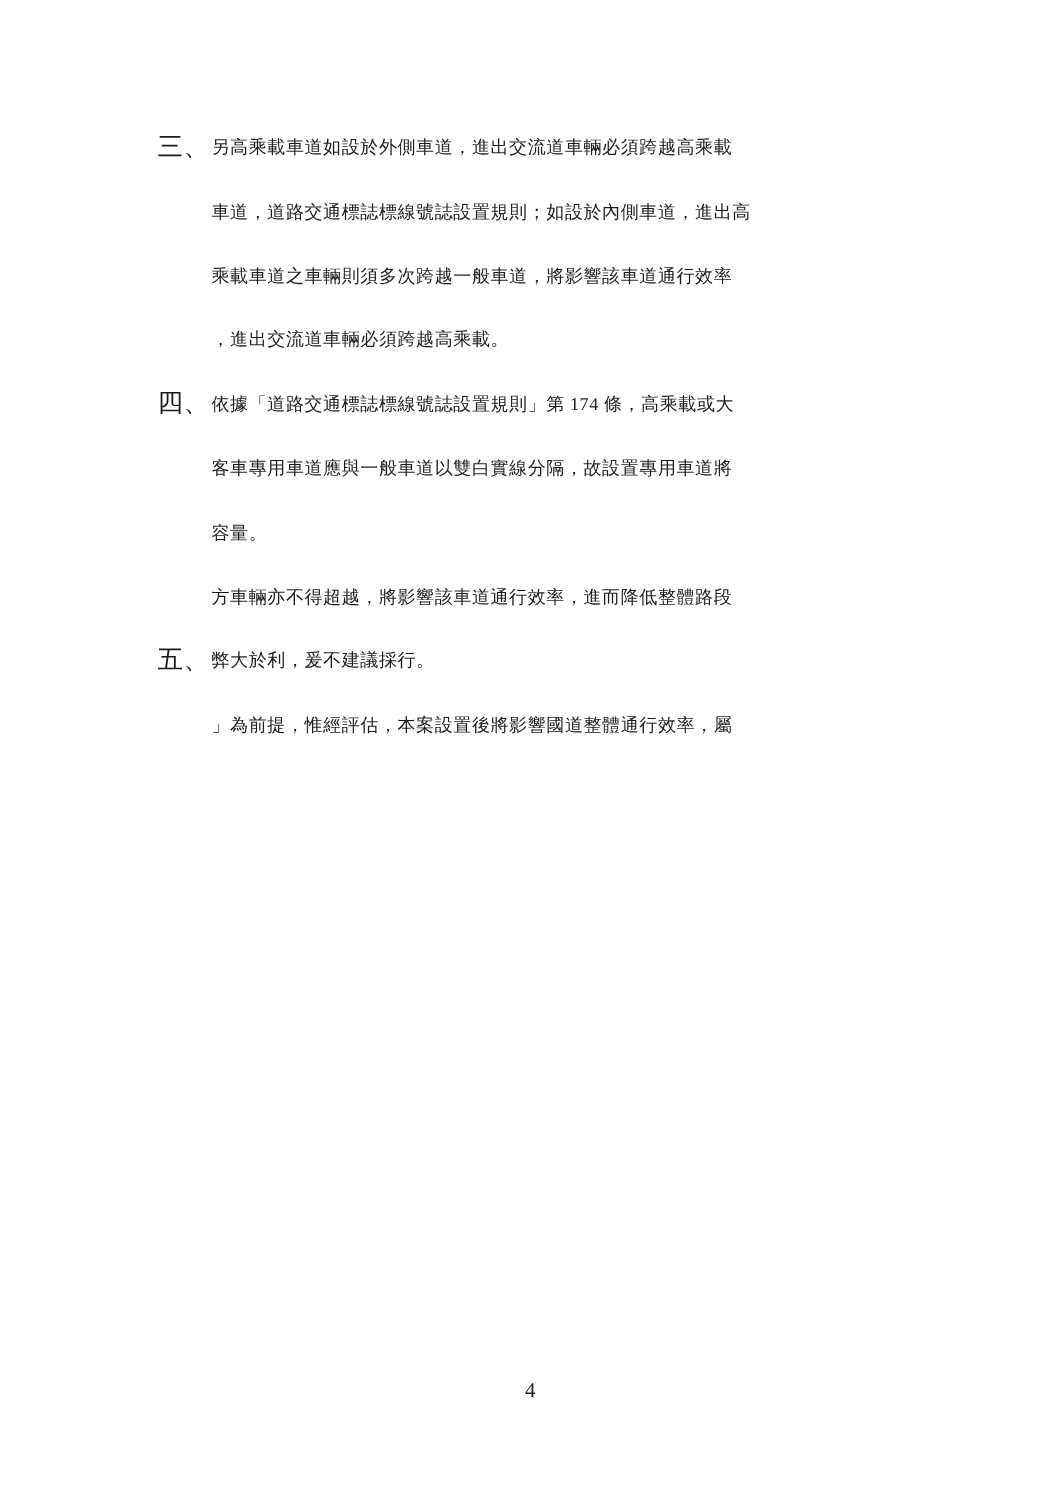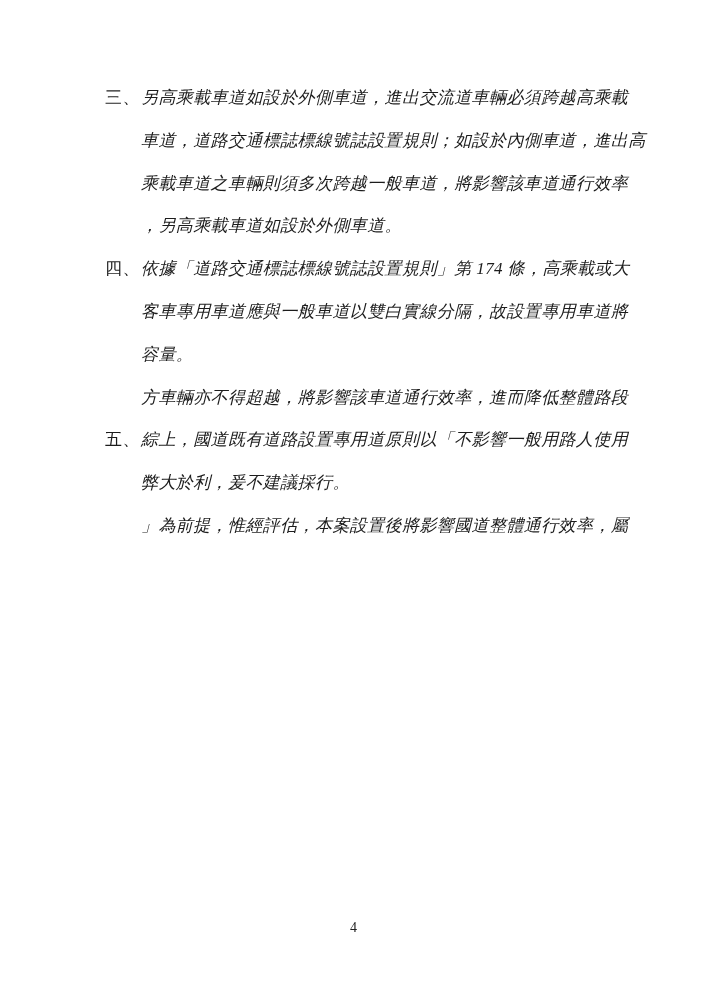--- a/index.html
+++ b/index.html
@@ -33,25 +33,24 @@
     font-size: 17px;
     line-height: 42.8px;
     letter-spacing: 0.4px;
     white-space: nowrap;
   }
   .para-lines {
     flex: 1;
     min-width: 0;
   }
   .doc-line {
-    font-size: 17px;
+    font-size: 12px;
     line-height: 42.8px;
     letter-spacing: 0.4px;
     white-space: nowrap;
-    font-style: italic;
   }
   .page-number {
     position: absolute;
     top: 918px;
     left: 0;
     width: 100%;
     text-align: center;
     font-size: 14px;
     line-height: 20px;
     letter-spacing: 0;
@@ -63,38 +62,37 @@
 
 <div class="page">
   <div class="content">
 
     <div class="para">
       <div class="para-label">三、</div>
       <div class="para-lines">
         <div class="doc-line">另高乘載車道如設於外側車道，進出交流道車輛必須跨越高乘載</div>
         <div class="doc-line">車道，道路交通標誌標線號誌設置規則；如設於內側車道，進出高</div>
         <div class="doc-line">乘載車道之車輛則須多次跨越一般車道，將影響該車道通行效率</div>
-        <div class="doc-line">，另高乘載車道如設於外側車道。</div>
+        <div class="doc-line">，進出交流道車輛必須跨越高乘載。</div>
       </div>
     </div>
 
     <div class="para">
       <div class="para-label">四、</div>
       <div class="para-lines">
         <div class="doc-line">依據「道路交通標誌標線號誌設置規則」第 174 條，高乘載或大</div>
         <div class="doc-line">客車專用車道應與一般車道以雙白實線分隔，故設置專用車道將</div>
         <div class="doc-line">容量。</div>
         <div class="doc-line">方車輛亦不得超越，將影響該車道通行效率，進而降低整體路段</div>
       </div>
     </div>
 
     <div class="para">
       <div class="para-label">五、</div>
       <div class="para-lines">
-        <div class="doc-line">綜上，國道既有道路設置專用道原則以「不影響一般用路人使用</div>
         <div class="doc-line">弊大於利，爰不建議採行。</div>
         <div class="doc-line">」為前提，惟經評估，本案設置後將影響國道整體通行效率，屬</div>
       </div>
     </div>
 
   </div>
 
   <div class="page-number">4</div>
 </div>
 

